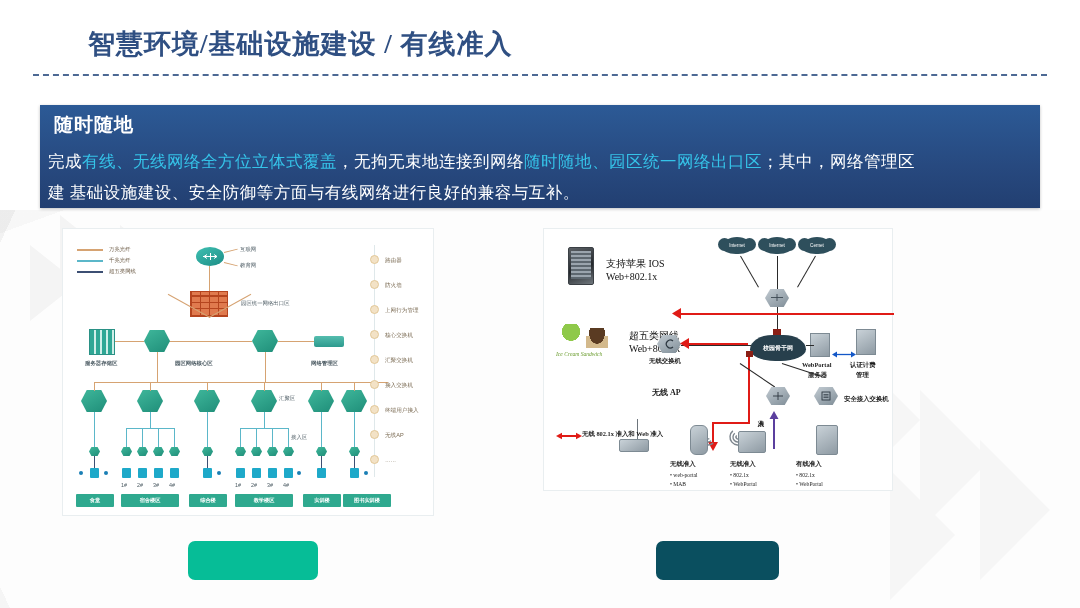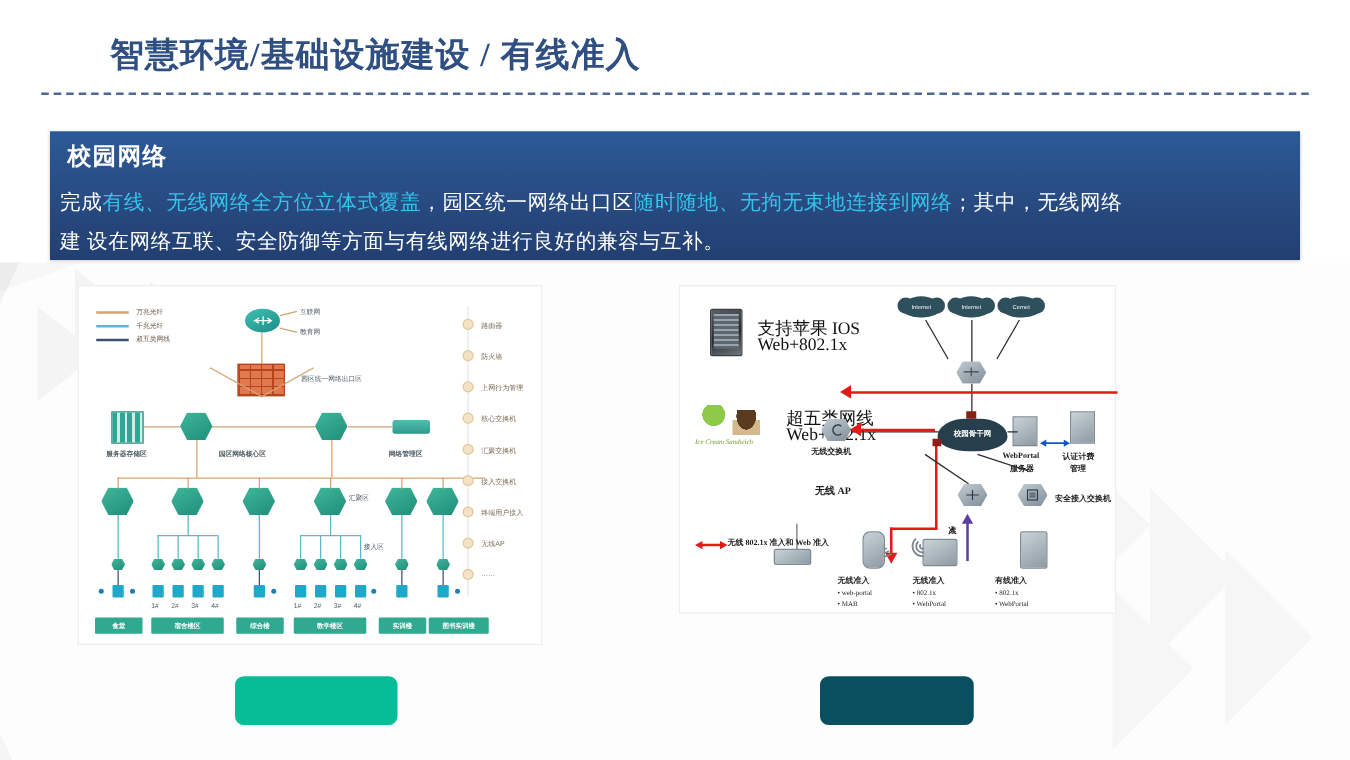--- a/index.html
+++ b/index.html
@@ -149,21 +149,21 @@
   .gray-hex { position: absolute; width: 24px; height: 18px;
               background: linear-gradient(150deg,#c3ccd3,#7f8d97);
               clip-path: polygon(22% 0, 78% 0, 100% 50%, 78% 100%, 22% 100%, 0 50%); }
   .rline { position: absolute; background: #2a2a2a; }
   .redline { position: absolute; background: #e01b16; }
   .rtxt { position: absolute; font-family: "Liberation Serif", serif;
           font-size: 6.4px; color: #1d1d1d; white-space: nowrap; font-weight: 700; }
   .rtxt-s { position: absolute; font-family: "Liberation Serif", serif;
             font-size: 5.6px; color: #1d1d1d; white-space: nowrap; }
   .dev-note { position: absolute; font-family: "Liberation Serif", serif;
-              font-size: 14px; color: #111; line-height: 13px; white-space: nowrap; }
+              font-size: 10px; color: #111; line-height: 13px; white-space: nowrap; }
   .phone-img { position: absolute; width: 26px; height: 38px;
                background: linear-gradient(160deg,#5c6166,#24282c 55%,#70777d);
                border-radius: 2px; border: 1px solid #3a3f44; }
   .phone-img::after { content:""; position:absolute; left:2px; top:3px;
                width: 20px; height: 28px;
                background: repeating-linear-gradient(180deg,#9aa4ad 0 2px,#5d676f 2px 4px); }
   .android {
     position: absolute; width: 22px; height: 24px;
     background: radial-gradient(circle at 50% 32%, #8fc94a 0 46%, rgba(0,0,0,0) 47%);
   }
@@ -197,24 +197,24 @@
     <polygon points="90,60 160,130 90,200"></polygon>
     <polygon points="150,110 220,180 150,250"></polygon>
     <polygon points="60,140 125,205 60,270"></polygon>
   </g>
 </svg>
 
 <div id="page-title">智慧环境/基础设施建设  /  有线准入</div>
 <div id="title-rule"></div>
 
 <div id="banner"></div>
-<div id="banner-title">校园网络</div>
+<div id="banner-title">随时随地</div>
 <div id="banner-body">
-  <span>完成</span><span class="hl">有线、无线网络全方位立体式覆盖</span><span>，园区统一网络出口区</span><span class="hl">随时随地、无拘无束地连接到网络</span><span>；其中，无线网络</span><br>
-  <span>建  设在网络互联、安全防御等方面与有线网络进行良好的兼容与互补。</span>
+  <span>完成</span><span class="hl">有线、无线网络全方位立体式覆盖</span><span>，无拘无束地连接到网络</span><span class="hl">随时随地、园区统一网络出口区</span><span>；其中，网络管理区</span><br>
+  <span>建  基础设施建设、安全防御等方面与有线网络进行良好的兼容与互补。</span>
 </div>
 
 <div id="left-diagram" class="diagram-card">
 
   <div class="lg-line" style="left:14px;top:20px;background:#d6a372;"></div>
   <div class="lg-txt" style="left:46px;top:17px;">万兆光纤</div>
   <div class="lg-line" style="left:14px;top:31px;background:#5bb7c9;"></div>
   <div class="lg-txt" style="left:46px;top:28px;">千兆光纤</div>
   <div class="lg-line" style="left:14px;top:42px;background:#3c4f73;"></div>
   <div class="lg-txt" style="left:46px;top:39px;">超五类网线</div>

